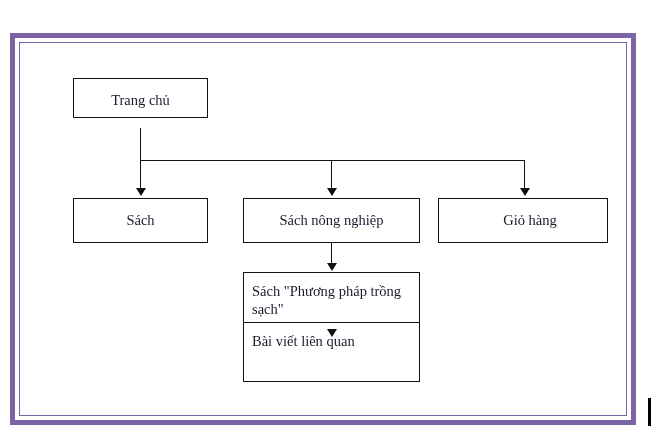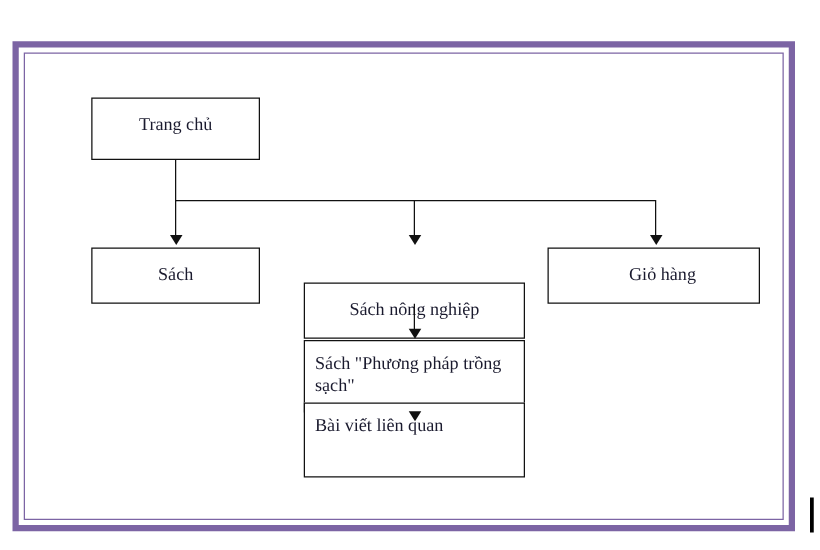--- a/index.html
+++ b/index.html
@@ -72,23 +72,23 @@
   .node.center .node-label {
     text-align: center;
     padding-top: 12px;
   }
   .node.topleft .node-label {
     text-align: left;
     padding: 9px 0 0 8px;
   }
 
   
-  #node-home        { left: 73px;  top: 78px;  width: 135px; height: 50px; }
+  #node-home        { left: 73px;  top: 78px;  width: 135px; height: 40px; }
   #node-books       { left: 73px;  top: 198px; width: 135px; height: 45px; }
-  #node-agri        { left: 243px; top: 198px; width: 177px; height: 45px; margin-top: 28px; }
+  #node-agri        { left: 243px; top: 198px; width: 177px; height: 45px; }
   #node-cart        { left: 438px; top: 198px; width: 170px; height: 45px; padding-left: 14px; }
   #node-method      { left: 243px; top: 272px; width: 177px; height: 58px; }
   #node-related     { left: 243px; top: 322px; width: 177px; height: 60px; }
 
   
   .line-v {
     position: absolute;
     width: 1px;
     background: #111111;
   }

